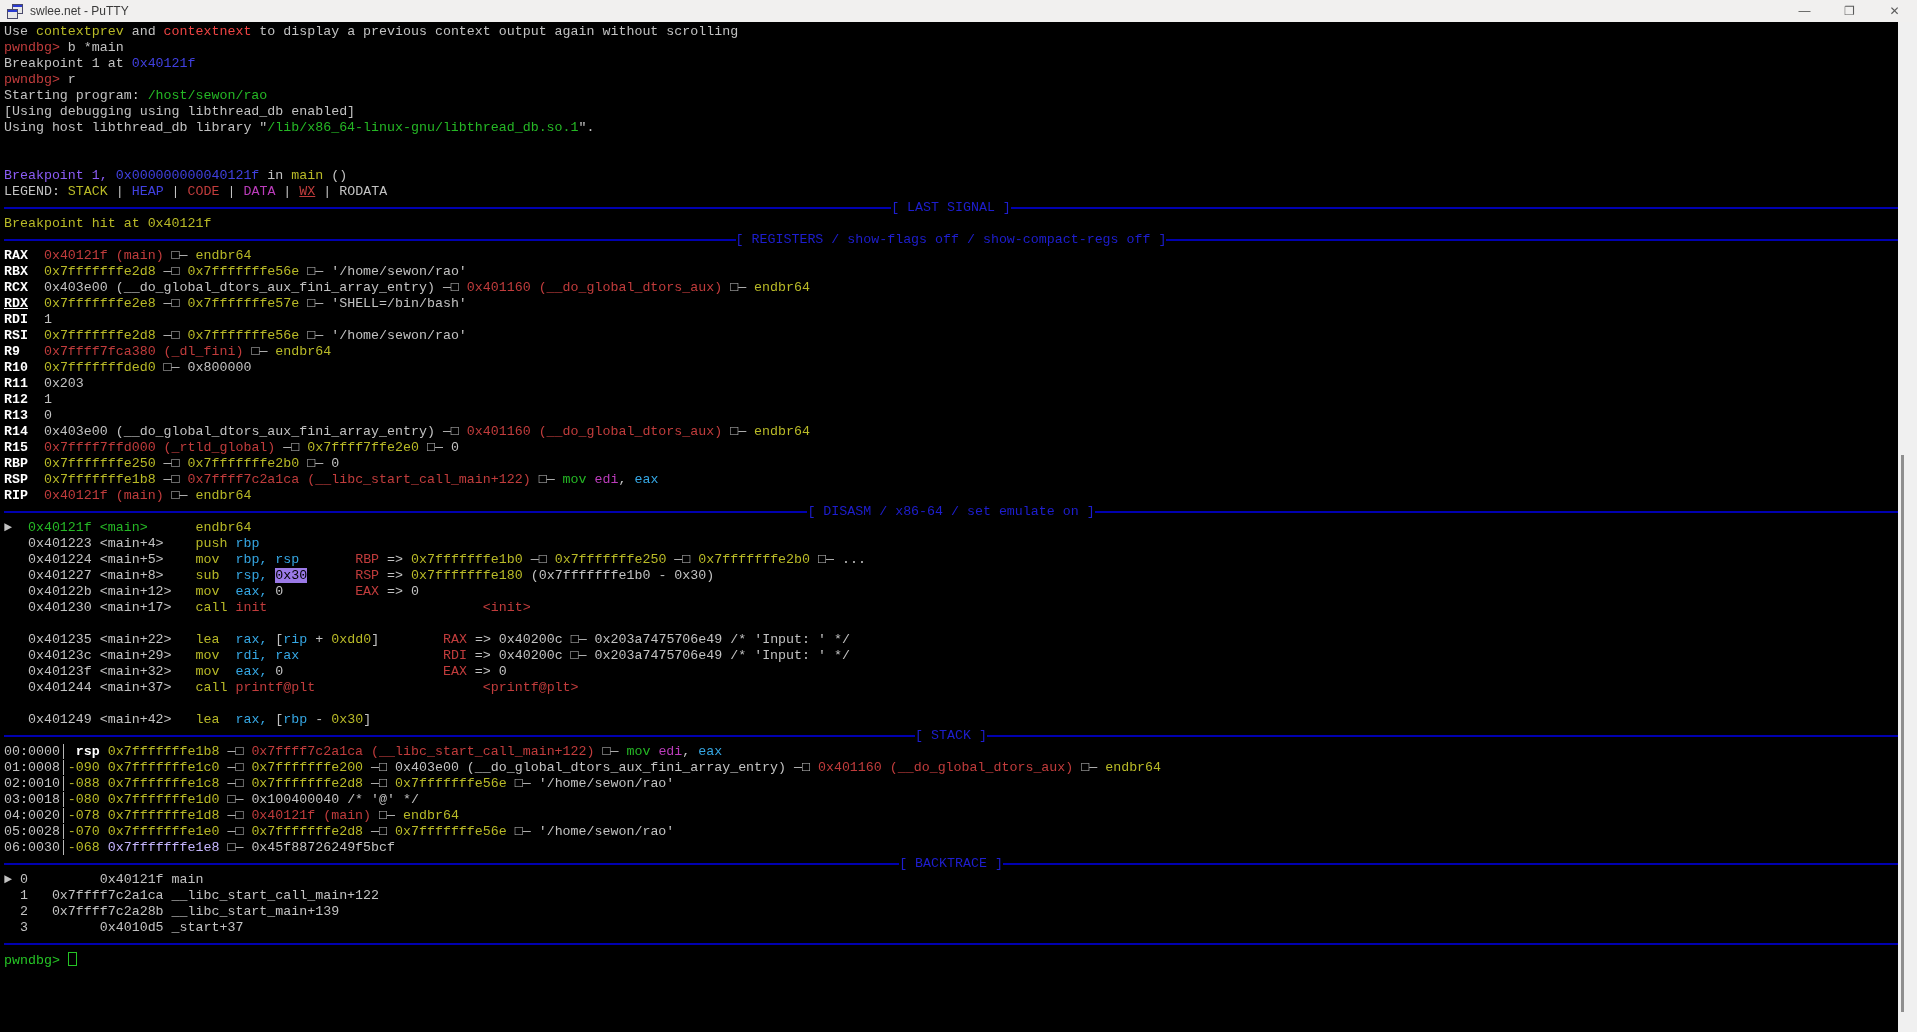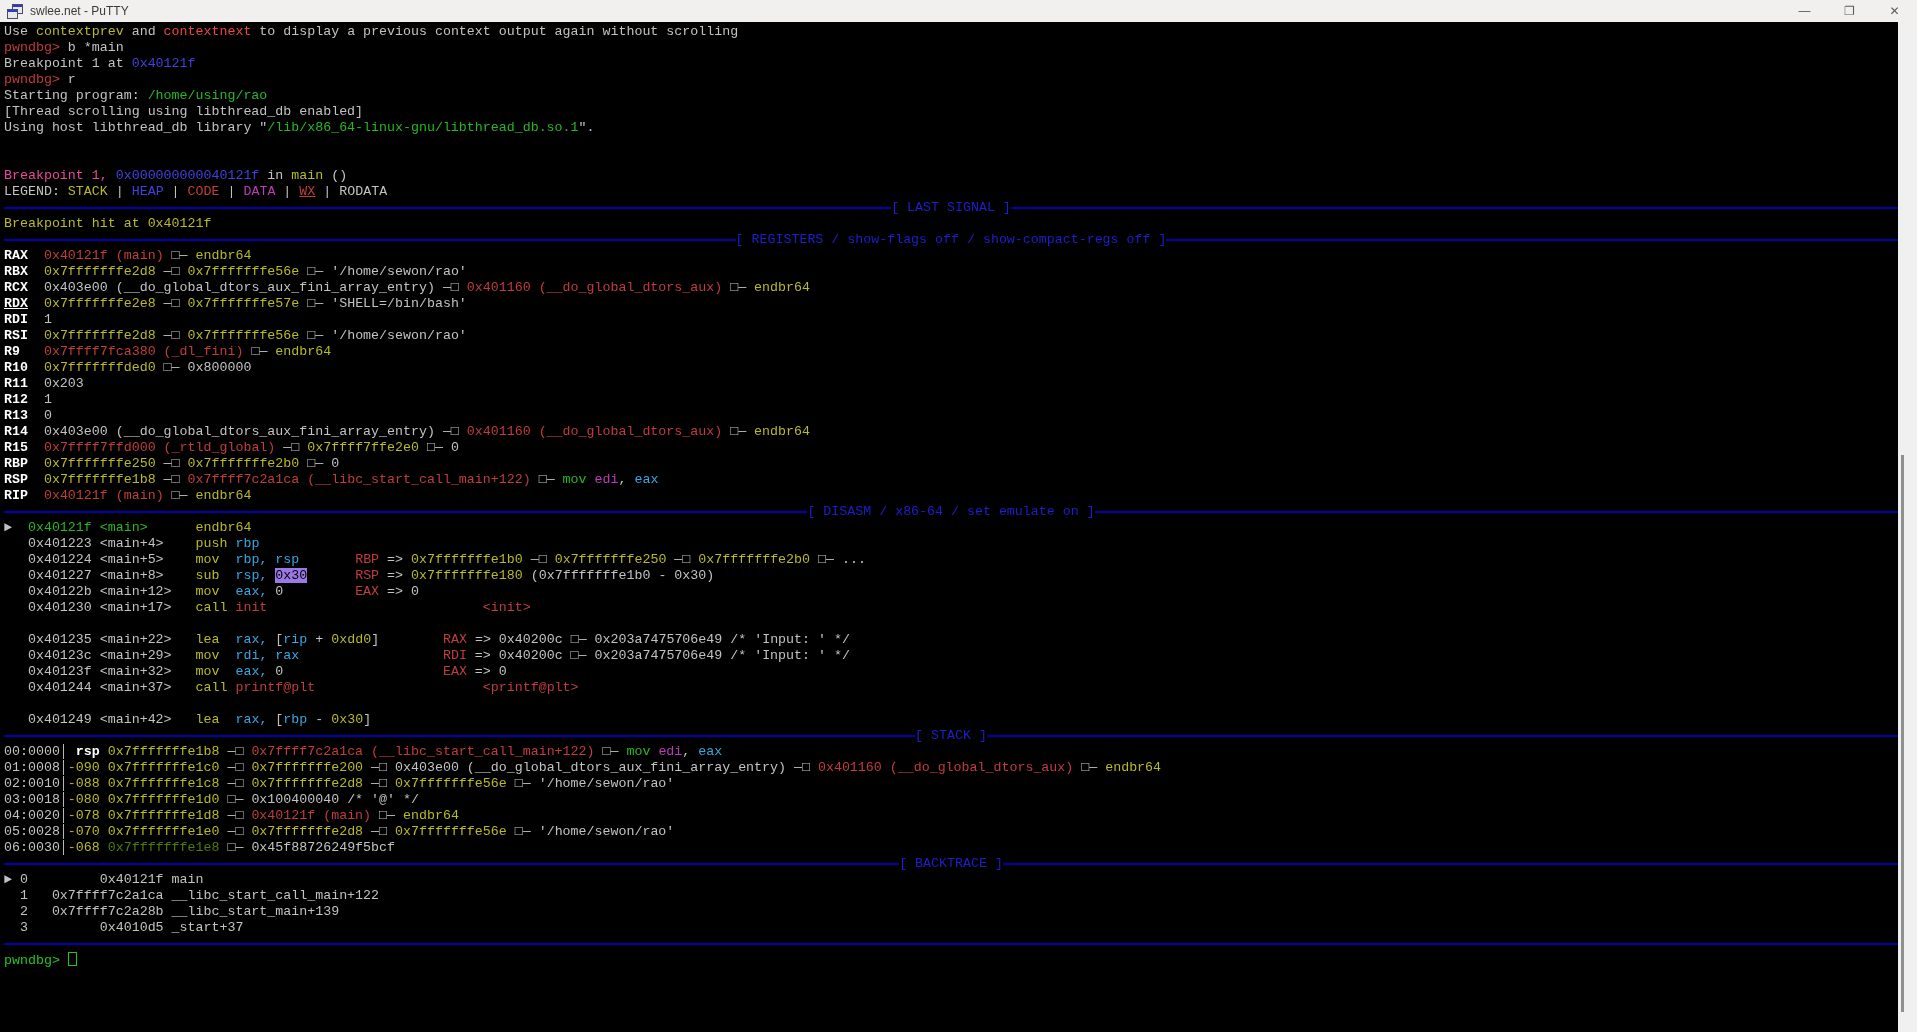--- a/index.html
+++ b/index.html
@@ -48,26 +48,26 @@
     <div class="win-btn">❐</div>
     <div class="win-btn">✕</div>
   </div>
 </div>
 
 <div class="screen" id="screen">
     <div class="row"><span style="color: rgb(194, 194, 194);">Use </span><span style="color: rgb(185, 186, 39); margin-top: 34px;">contextprev</span><span style="color: rgb(194, 194, 194);"> and </span><span style="color: #ef4444;">contextnext</span><span style="color: rgb(194, 194, 194);"> to display a previous context output again without scrolling</span></div>
     <div class="row"><span style="color: rgb(193, 60, 60);">pwndbg&gt; </span><span style="color: rgb(194, 194, 194);">b *main</span></div>
     <div class="row"><span style="color: rgb(194, 194, 194);">Breakpoint 1 at </span><span style="color: rgb(64, 64, 224);">0x40121f</span></div>
     <div class="row"><span style="color: rgb(193, 60, 60);">pwndbg&gt; </span><span style="color: rgb(194, 194, 194);">r</span></div>
-    <div class="row"><span style="color: rgb(194, 194, 194);">Starting program: </span><span style="color: rgb(37, 184, 37);">/home/using/rao</span></div>
-    <div class="row"><span style="color: rgb(194, 194, 194);">[Thread scrolling using libthread_db enabled]</span></div>
+    <div class="row"><span style="color: rgb(194, 194, 194);">Starting program: </span><span style="color: rgb(37, 184, 37);">/host/sewon/rao</span></div>
+    <div class="row"><span style="color: rgb(194, 194, 194);">[Using debugging using libthread_db enabled]</span></div>
     <div class="row"><span style="color: rgb(194, 194, 194);">Using host libthread_db library "</span><span style="color: rgb(37, 184, 37);">/lib/x86_64-linux-gnu/libthread_db.so.1</span><span style="color: rgb(194, 194, 194);">".</span></div>
     <div class="row"></div>
     <div class="row"></div>
-    <div class="row"><span style="color: #ec4899;">Breakpoint 1, </span><span style="color: rgb(64, 64, 224);">0x000000000040121f</span><span style="color: rgb(194, 194, 194);"> in </span><span style="color: rgb(185, 186, 39);">main</span><span style="color: rgb(194, 194, 194);"> ()</span></div>
+    <div class="row"><span style="color: #8b5cf6;">Breakpoint 1, </span><span style="color: rgb(64, 64, 224);">0x000000000040121f</span><span style="color: rgb(194, 194, 194);"> in </span><span style="color: rgb(185, 186, 39);">main</span><span style="color: rgb(194, 194, 194);"> ()</span></div>
     <div class="row"><span style="color: rgb(194, 194, 194);">LEGEND: </span><span style="color: rgb(185, 186, 39);">STACK</span><span style="color: rgb(194, 194, 194);"> | </span><span style="color: rgb(64, 64, 224);">HEAP</span><span style="color: rgb(194, 194, 194);"> | </span><span style="color: rgb(193, 60, 60);">CODE</span><span style="color: rgb(194, 194, 194);"> | </span><span style="color: rgb(187, 60, 187);">DATA</span><span style="color: rgb(194, 194, 194);"> | </span><span style="color: rgb(193, 60, 60); text-decoration: underline;">WX</span><span style="color: rgb(194, 194, 194);"> | RODATA</span></div>
     <div class="row sep"><span class="line"></span><span class="label">[ LAST SIGNAL ]</span><span class="line"></span></div>
     <div class="row"><span style="color: rgb(185, 186, 39);">Breakpoint hit at 0x40121f</span></div>
     <div class="row sep"><span class="line"></span><span class="label">[ REGISTERS / show-flags off / show-compact-regs off ]</span><span class="line"></span></div>
     <div class="row"><span style="color: rgb(255, 255, 255); font-weight: bold;">RAX</span><span style="color: rgb(194, 194, 194);">  </span><span style="color: rgb(193, 60, 60);">0x40121f (main)</span><span style="color: rgb(194, 194, 194);"> □— </span><span style="color: rgb(185, 186, 39);">endbr64</span></div>
     <div class="row"><span style="color: rgb(255, 255, 255); font-weight: bold;">RBX</span><span style="color: rgb(194, 194, 194);">  </span><span style="color: rgb(185, 186, 39);">0x7fffffffe2d8</span><span style="color: rgb(194, 194, 194);"> —□ </span><span style="color: rgb(185, 186, 39);">0x7fffffffe56e</span><span style="color: rgb(194, 194, 194);"> □— '/home/sewon/rao'</span></div>
     <div class="row"><span style="color: rgb(255, 255, 255); font-weight: bold;">RCX</span><span style="color: rgb(194, 194, 194);">  0x403e00 (__do_global_dtors_aux_fini_array_entry) —□ </span><span style="color: rgb(193, 60, 60);">0x401160 (__do_global_dtors_aux)</span><span style="color: rgb(194, 194, 194);"> □— </span><span style="color: rgb(185, 186, 39);">endbr64</span></div>
     <div class="row"><span style="color: rgb(255, 255, 255); font-weight: bold; text-decoration: underline;">RDX</span><span style="color: rgb(194, 194, 194);">  </span><span style="color: rgb(185, 186, 39);">0x7fffffffe2e8</span><span style="color: rgb(194, 194, 194);"> —□ </span><span style="color: rgb(185, 186, 39);">0x7fffffffe57e</span><span style="color: rgb(194, 194, 194);"> □— 'SHELL=/bin/bash'</span></div>
     <div class="row"><span style="color: rgb(255, 255, 255); font-weight: bold;">RDI</span><span style="color: rgb(194, 194, 194);">  1</span></div>
     <div class="row"><span style="color: rgb(255, 255, 255); font-weight: bold;">RSI</span><span style="color: rgb(194, 194, 194);">  </span><span style="color: rgb(185, 186, 39);">0x7fffffffe2d8</span><span style="color: rgb(194, 194, 194);"> —□ </span><span style="color: rgb(185, 186, 39);">0x7fffffffe56e</span><span style="color: rgb(194, 194, 194);"> □— '/home/sewon/rao'</span></div>
@@ -95,21 +95,21 @@
     <div class="row"><span style="color: rgb(194, 194, 194);">   0x401244 &lt;main+37&gt;   </span><span style="color: rgb(185, 186, 39);">call</span><span style="color: rgb(194, 194, 194);"> </span><span style="color: rgb(193, 60, 60);">printf@plt</span><span style="color: rgb(194, 194, 194);">                     </span><span style="color: rgb(193, 60, 60);">&lt;printf@plt&gt;</span></div>
     <div class="row"></div>
     <div class="row"><span style="color: rgb(194, 194, 194);">   0x401249 &lt;main+42&gt;   </span><span style="color: rgb(185, 186, 39);">lea</span><span style="color: rgb(194, 194, 194);">  </span><span style="color: rgb(53, 167, 228);">rax,</span><span style="color: rgb(194, 194, 194);"> [</span><span style="color: rgb(53, 167, 228);">rbp</span><span style="color: rgb(194, 194, 194);"> - </span><span style="color: rgb(185, 186, 39);">0x30</span><span style="color: rgb(194, 194, 194);">]</span></div>
     <div class="row sep"><span class="line"></span><span class="label">[ STACK ]</span><span class="line"></span></div>
     <div class="row"><span style="color: rgb(194, 194, 194);">00:0000│</span><span style="color: rgb(255, 255, 255); font-weight: bold;"> rsp</span><span style="color: rgb(194, 194, 194);"> </span><span style="color: rgb(185, 186, 39);">0x7fffffffe1b8</span><span style="color: rgb(194, 194, 194);"> —□ </span><span style="color: rgb(193, 60, 60);">0x7ffff7c2a1ca (__libc_start_call_main+122)</span><span style="color: rgb(194, 194, 194);"> □— </span><span style="color: rgb(37, 184, 37);">mov</span><span style="color: rgb(194, 194, 194);"> </span><span style="color: rgb(187, 60, 187);">edi</span><span style="color: rgb(194, 194, 194);">, </span><span style="color: rgb(53, 167, 228);">eax</span></div>
     <div class="row"><span style="color: rgb(194, 194, 194);">01:0008│</span><span style="color: rgb(185, 186, 39);">-090</span><span style="color: rgb(194, 194, 194);"> </span><span style="color: rgb(185, 186, 39);">0x7fffffffe1c0</span><span style="color: rgb(194, 194, 194);"> —□ </span><span style="color: rgb(185, 186, 39);">0x7fffffffe200</span><span style="color: rgb(194, 194, 194);"> —□ 0x403e00 (__do_global_dtors_aux_fini_array_entry) —□ </span><span style="color: rgb(193, 60, 60);">0x401160 (__do_global_dtors_aux)</span><span style="color: rgb(194, 194, 194);"> □— </span><span style="color: rgb(185, 186, 39);">endbr64</span></div>
     <div class="row"><span style="color: rgb(194, 194, 194);">02:0010│</span><span style="color: rgb(185, 186, 39);">-088</span><span style="color: rgb(194, 194, 194);"> </span><span style="color: rgb(185, 186, 39);">0x7fffffffe1c8</span><span style="color: rgb(194, 194, 194);"> —□ </span><span style="color: rgb(185, 186, 39);">0x7fffffffe2d8</span><span style="color: rgb(194, 194, 194);"> —□ </span><span style="color: rgb(185, 186, 39);">0x7fffffffe56e</span><span style="color: rgb(194, 194, 194);"> □— '/home/sewon/rao'</span></div>
     <div class="row"><span style="color: rgb(194, 194, 194);">03:0018│</span><span style="color: rgb(185, 186, 39);">-080</span><span style="color: rgb(194, 194, 194);"> </span><span style="color: rgb(185, 186, 39);">0x7fffffffe1d0</span><span style="color: rgb(194, 194, 194);"> □— 0x100400040 /* '@' */</span></div>
     <div class="row"><span style="color: rgb(194, 194, 194);">04:0020│</span><span style="color: rgb(185, 186, 39);">-078</span><span style="color: rgb(194, 194, 194);"> </span><span style="color: rgb(185, 186, 39);">0x7fffffffe1d8</span><span style="color: rgb(194, 194, 194);"> —□ </span><span style="color: rgb(193, 60, 60);">0x40121f (main)</span><span style="color: rgb(194, 194, 194);"> □— </span><span style="color: rgb(185, 186, 39);">endbr64</span></div>
     <div class="row"><span style="color: rgb(194, 194, 194);">05:0028│</span><span style="color: rgb(185, 186, 39);">-070</span><span style="color: rgb(194, 194, 194);"> </span><span style="color: rgb(185, 186, 39);">0x7fffffffe1e0</span><span style="color: rgb(194, 194, 194);"> —□ </span><span style="color: rgb(185, 186, 39);">0x7fffffffe2d8</span><span style="color: rgb(194, 194, 194);"> —□ </span><span style="color: rgb(185, 186, 39);">0x7fffffffe56e</span><span style="color: rgb(194, 194, 194);"> □— '/home/sewon/rao'</span></div>
-    <div class="row"><span style="color: rgb(194, 194, 194);">06:0030│</span><span style="color: rgb(185, 186, 39); margin-top: 36px;">-068</span><span style="color: rgb(194, 194, 194);"> </span><span style="color: #4d7c0f;">0x7fffffffe1e8</span><span style="color: rgb(194, 194, 194);"> □— 0x45f88726249f5bcf</span></div>
+    <div class="row"><span style="color: rgb(194, 194, 194);">06:0030│</span><span style="color: rgb(185, 186, 39); margin-top: 36px;">-068</span><span style="color: rgb(194, 194, 194);"> </span><span style="color: #c4b5fd;">0x7fffffffe1e8</span><span style="color: rgb(194, 194, 194);"> □— 0x45f88726249f5bcf</span></div>
     <div class="row sep"><span class="line"></span><span class="label">[ BACKTRACE ]</span><span class="line"></span></div>
     <div class="row"><span style="color: rgb(194, 194, 194);">► 0         0x40121f main</span></div>
     <div class="row"><span style="color: rgb(194, 194, 194);">  1   0x7ffff7c2a1ca __libc_start_call_main+122</span></div>
     <div class="row"><span style="color: rgb(194, 194, 194);">  2   0x7ffff7c2a28b __libc_start_main+139</span></div>
     <div class="row"><span style="color: rgb(194, 194, 194);">  3         0x4010d5 _start+37</span></div>
     <div class="row sep"><span class="line"></span></div>
     <div class="row"><span style="color: rgb(37, 196, 37);">pwndbg&gt; </span><span class="cursor"></span></div>
   </div>
 
 <div class="scrollbar">

